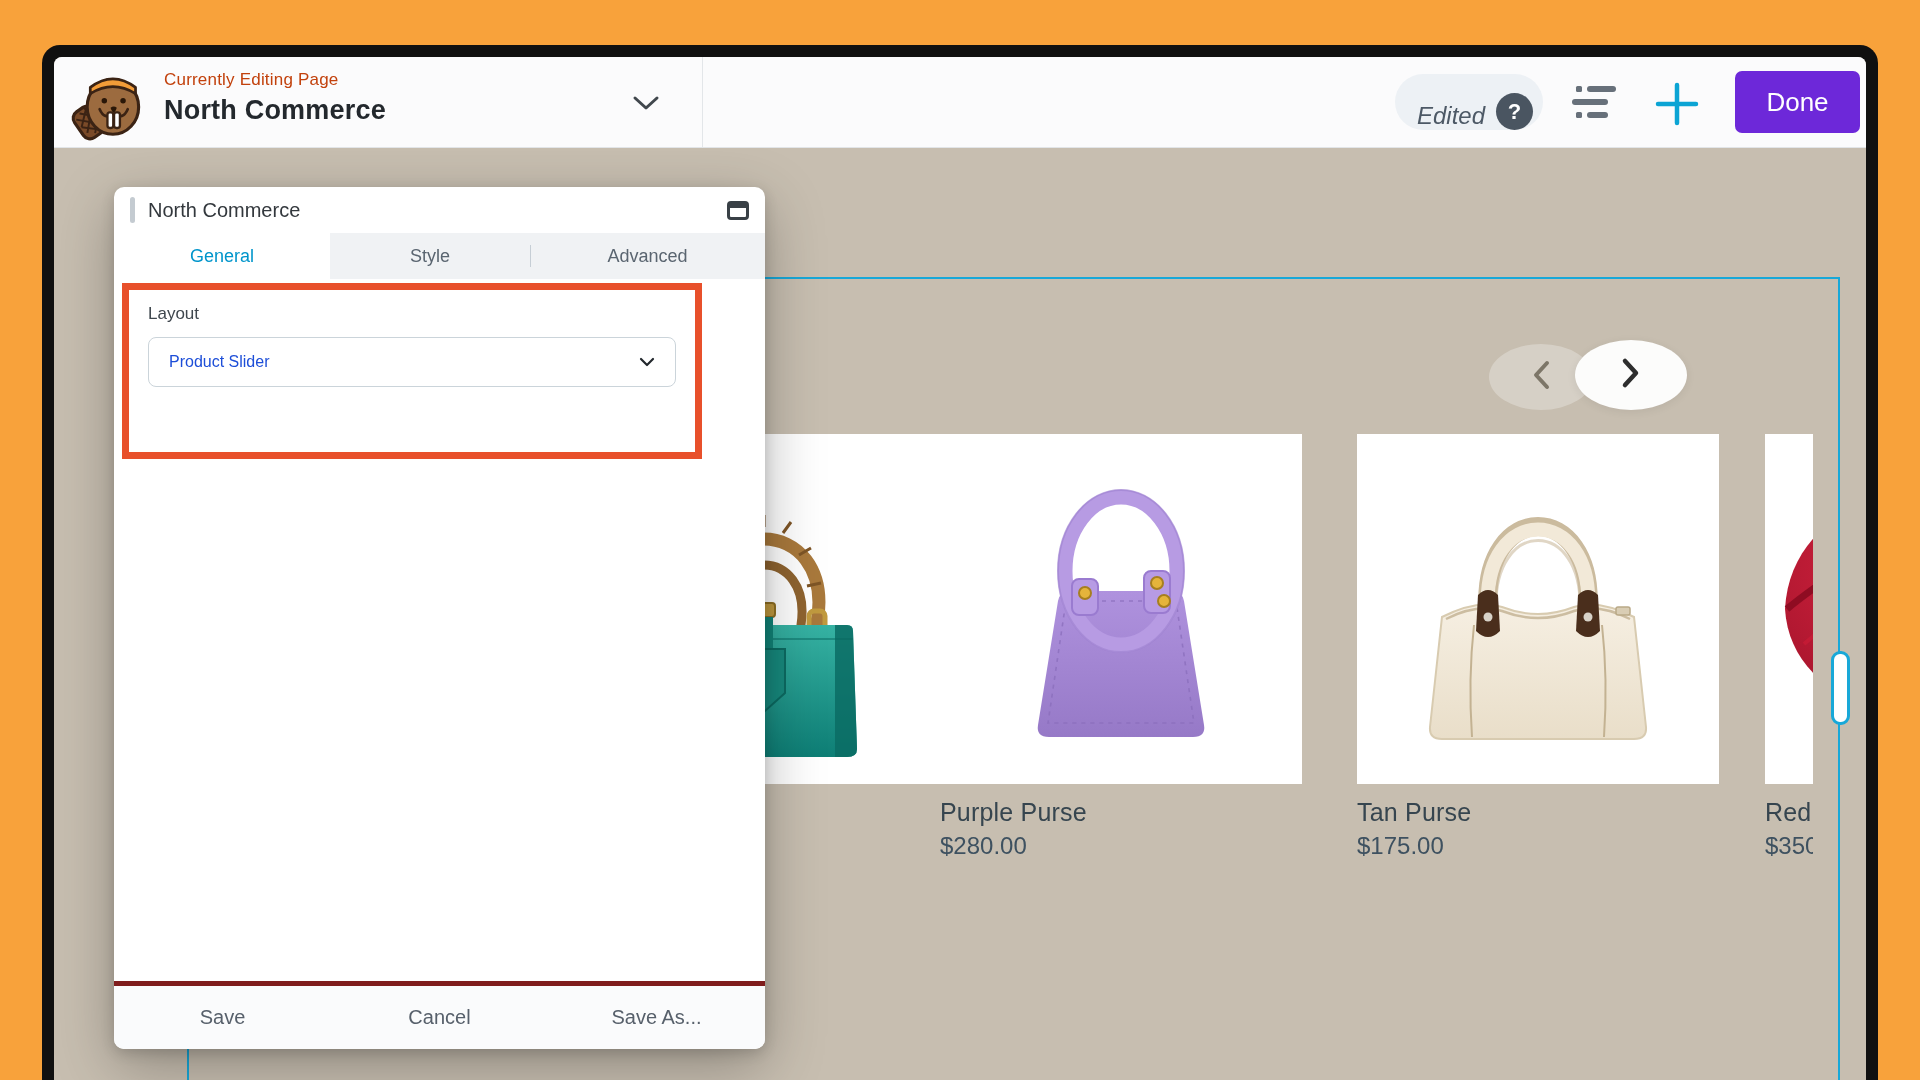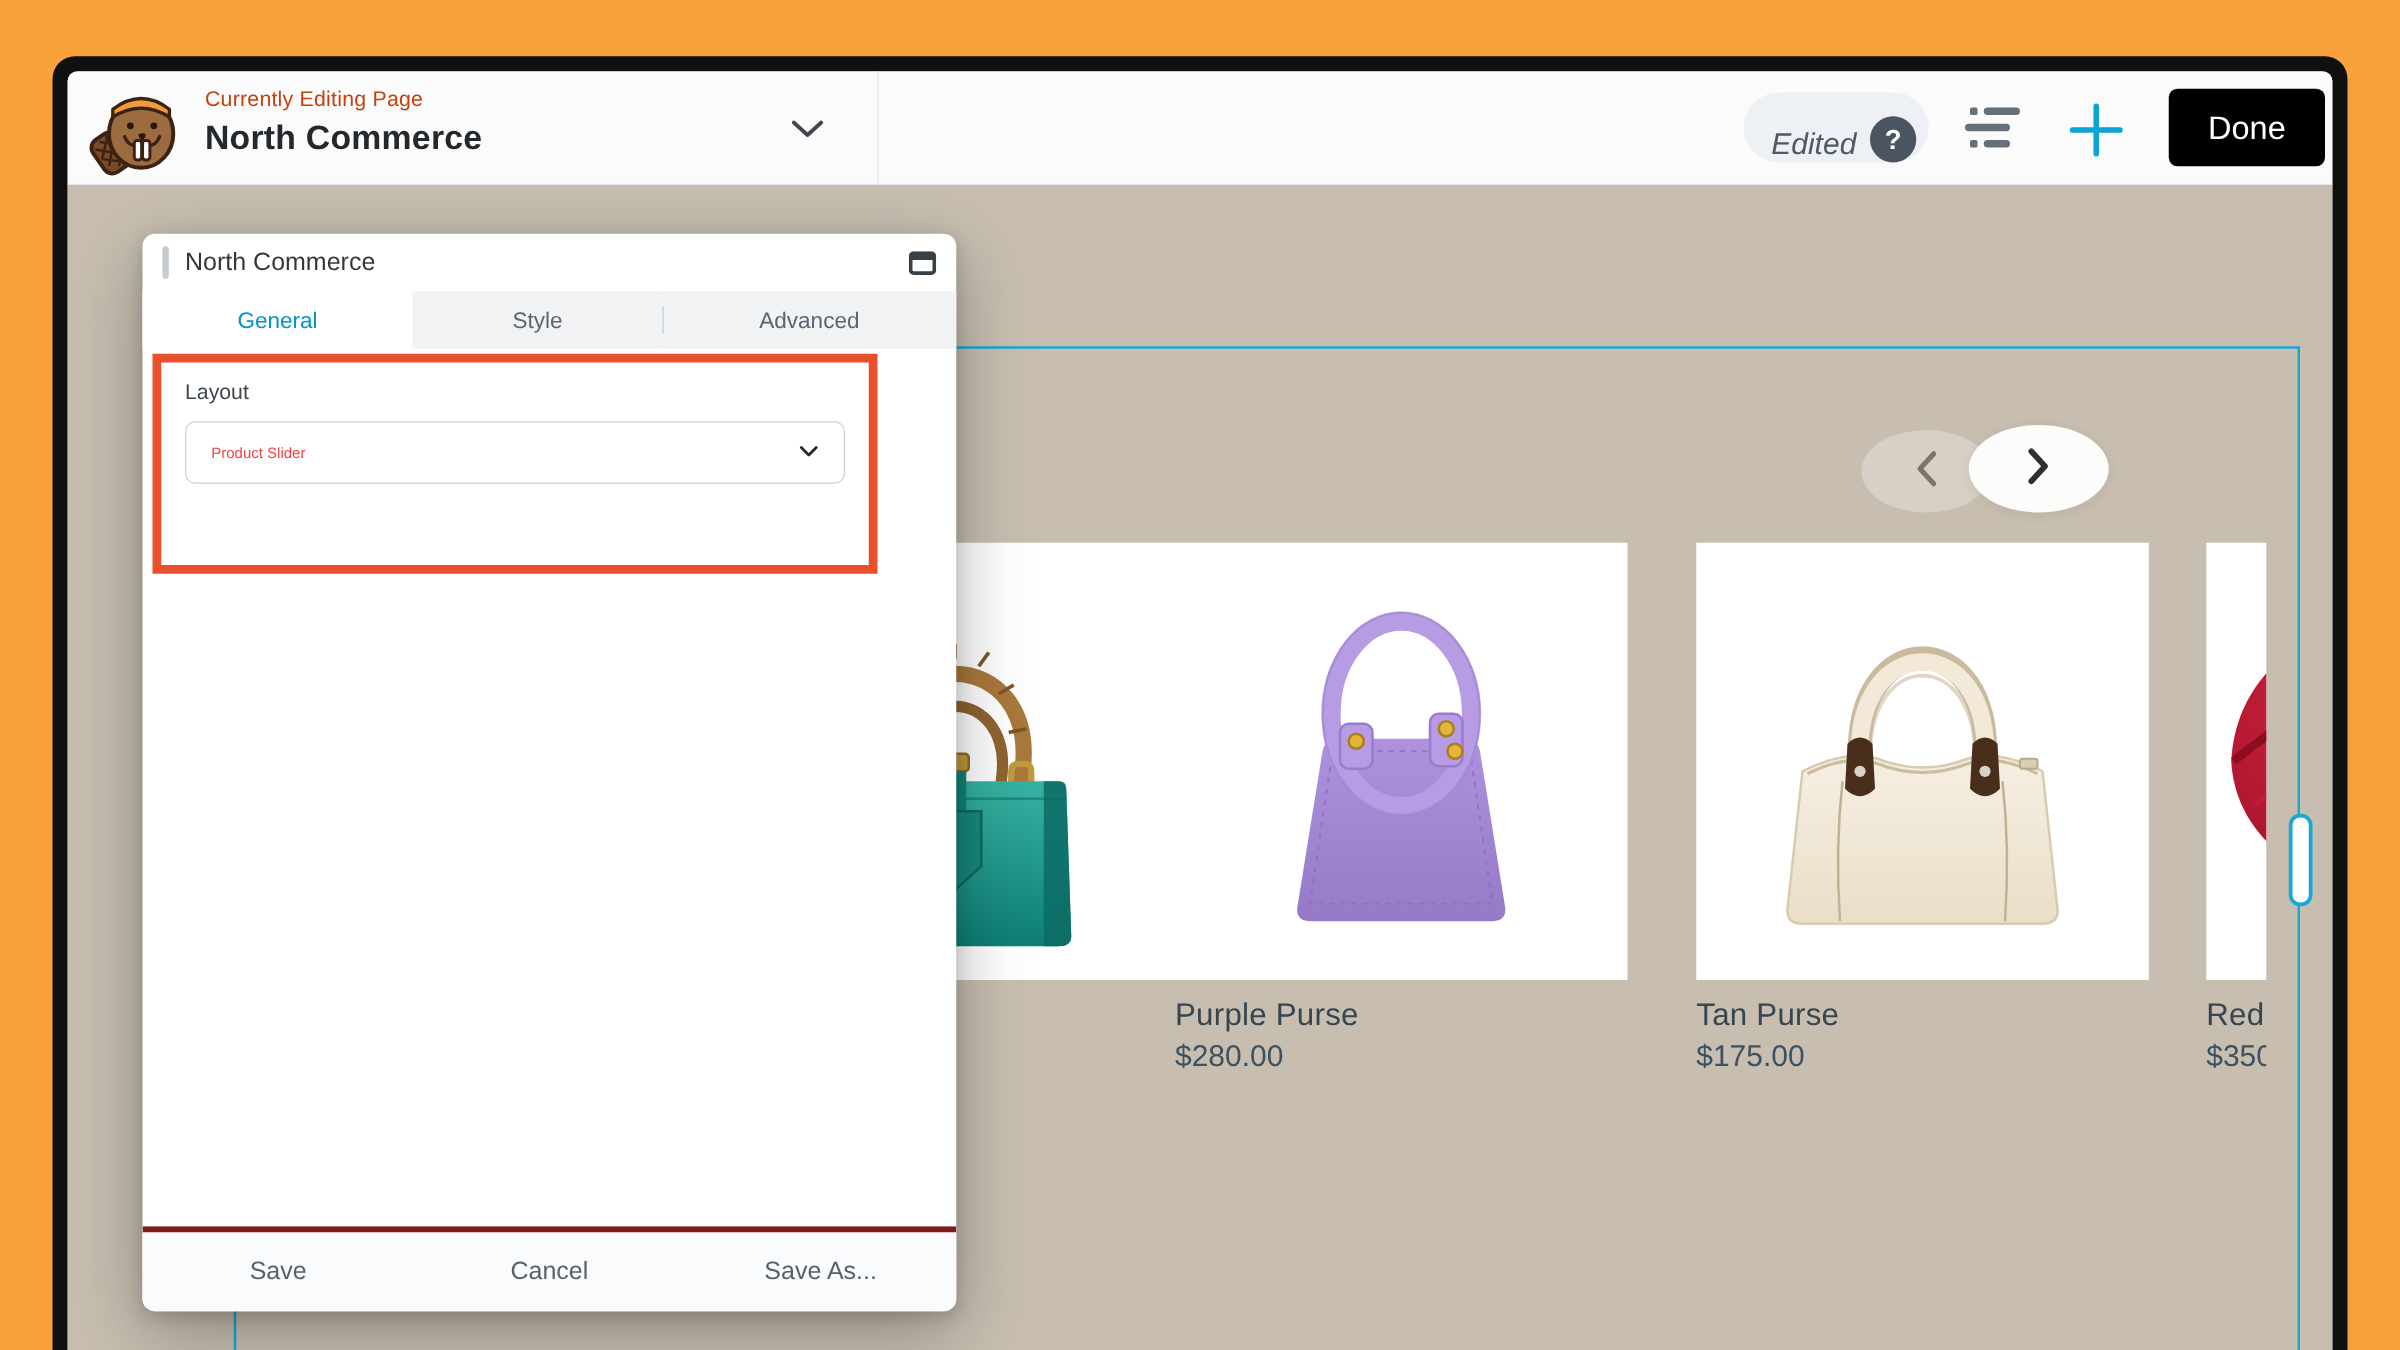--- a/index.html
+++ b/index.html
@@ -14,21 +14,21 @@
   .title-block{position:absolute;left:110px;top:13px;}
   .editing-label{font-size:17px;color:#c2410c;letter-spacing:.2px;}
   .page-title{font-size:27px;color:#23282D;font-weight:600;margin-top:5px;letter-spacing:.2px;}
   .tb-caret{position:absolute;left:578px;top:38px;width:28px;height:16px;cursor:pointer;}
   .tb-divider{position:absolute;left:648px;top:0;width:1px;height:90px;background:#E3E6E9;}
   .edited-pill{position:absolute;left:1341px;top:17px;height:56px;border-radius:28px;background:#EDF1F5;display:flex;align-items:flex-end;gap:11px;padding:0 10px 0 22px;box-sizing:border-box;}
   .edited-text{font-style:italic;font-size:24px;color:#4D5966;}
   .help-circle{width:37px;height:37px;border-radius:50%;background:#4A5561;color:#FFFFFF;font-size:22px;font-weight:700;display:flex;align-items:center;justify-content:center;}
   .outline-btn{position:absolute;left:1516px;top:26px;width:50px;height:38px;cursor:pointer;}
   .plus-btn{position:absolute;left:1600px;top:24px;width:46px;height:46px;cursor:pointer;}
-  .done-btn{position:absolute;left:1681px;top:14px;width:125px;height:62px;background:#000000;border-radius:7px;color:#fff;font-size:26px;font-weight:500;display:flex;align-items:center;justify-content:center;cursor:pointer;}
+  .done-btn{position:absolute;left:1681px;top:14px;width:125px;height:62px;background:#6d28d9;border-radius:7px;color:#fff;font-size:26px;font-weight:500;display:flex;align-items:center;justify-content:center;cursor:pointer;}
 
   
   .canvas{position:relative;flex:1 1 auto;overflow:hidden;background:#C7BEB0;}
   .selection-box{position:absolute;left:133px;top:129px;width:1653px;height:1100px;border:2px solid #18A8D8;box-sizing:border-box;}
   .selection-handle{position:absolute;left:1777px;top:503px;width:13px;height:68px;background:#fff;border:3px solid #18A8D8;border-radius:9px;cursor:ew-resize;}
 
   .nav-prev{position:absolute;left:1435px;top:196px;width:104px;height:66px;border-radius:50%;background:rgba(255,255,255,0.28);display:flex;align-items:center;justify-content:center;z-index:2;}
   .nav-next{position:absolute;left:1521px;top:192px;width:112px;height:70px;border-radius:50%;background:#FCFCFB;box-shadow:0 2px 10px rgba(0,0,0,0.07);display:flex;align-items:center;justify-content:center;z-index:3;cursor:pointer;}
 
   .viewport{position:absolute;left:100px;top:286px;width:1659px;height:460px;overflow:hidden;}
@@ -48,21 +48,21 @@
   .tabs{display:flex;height:46px;}
   .tab{display:flex;align-items:center;justify-content:center;font-size:18px;color:#5A6570;background:#F0F2F4;position:relative;cursor:pointer;}
   .tab-general{flex:0 0 216px;}
   .tab-style{flex:0 0 200px;}
   .tab-advanced{flex:1 1 auto;}
   .tab.active{background:#FFFFFF;color:#0095CB;}
   .tab-divider{position:absolute;left:0;top:12px;width:1px;height:22px;background:#C6CED5;}
   .highlight-box{position:absolute;left:8px;top:96px;width:580px;height:176px;border:7px solid #E8502B;box-sizing:border-box;padding:14px 19px;}
   .field-label{font-size:17px;color:#3F474E;}
   .select{margin-top:13px;height:50px;border:1px solid #CBD4DA;border-radius:8px;background:#fff;display:flex;align-items:center;justify-content:space-between;padding:0 20px;box-sizing:border-box;cursor:pointer;}
-  .select-value{font-size:12px;color:#ef4444;}
+  .select-value{font-size:16px;color:#1d4ed8;}
   .modal-footer{position:absolute;left:0;bottom:0;width:100%;height:63px;background:#FAFBFC;border-top:5px solid #7f1d1d;border-radius:0 0 10px 10px;display:flex;}
   .footer-btn{flex:1;display:flex;align-items:center;justify-content:center;font-size:20px;color:#57606B;cursor:pointer;}
 </style>
 </head>
 <body>
 
 <div class="stage">
   <div class="window">
     <div class="window-inner">
 

